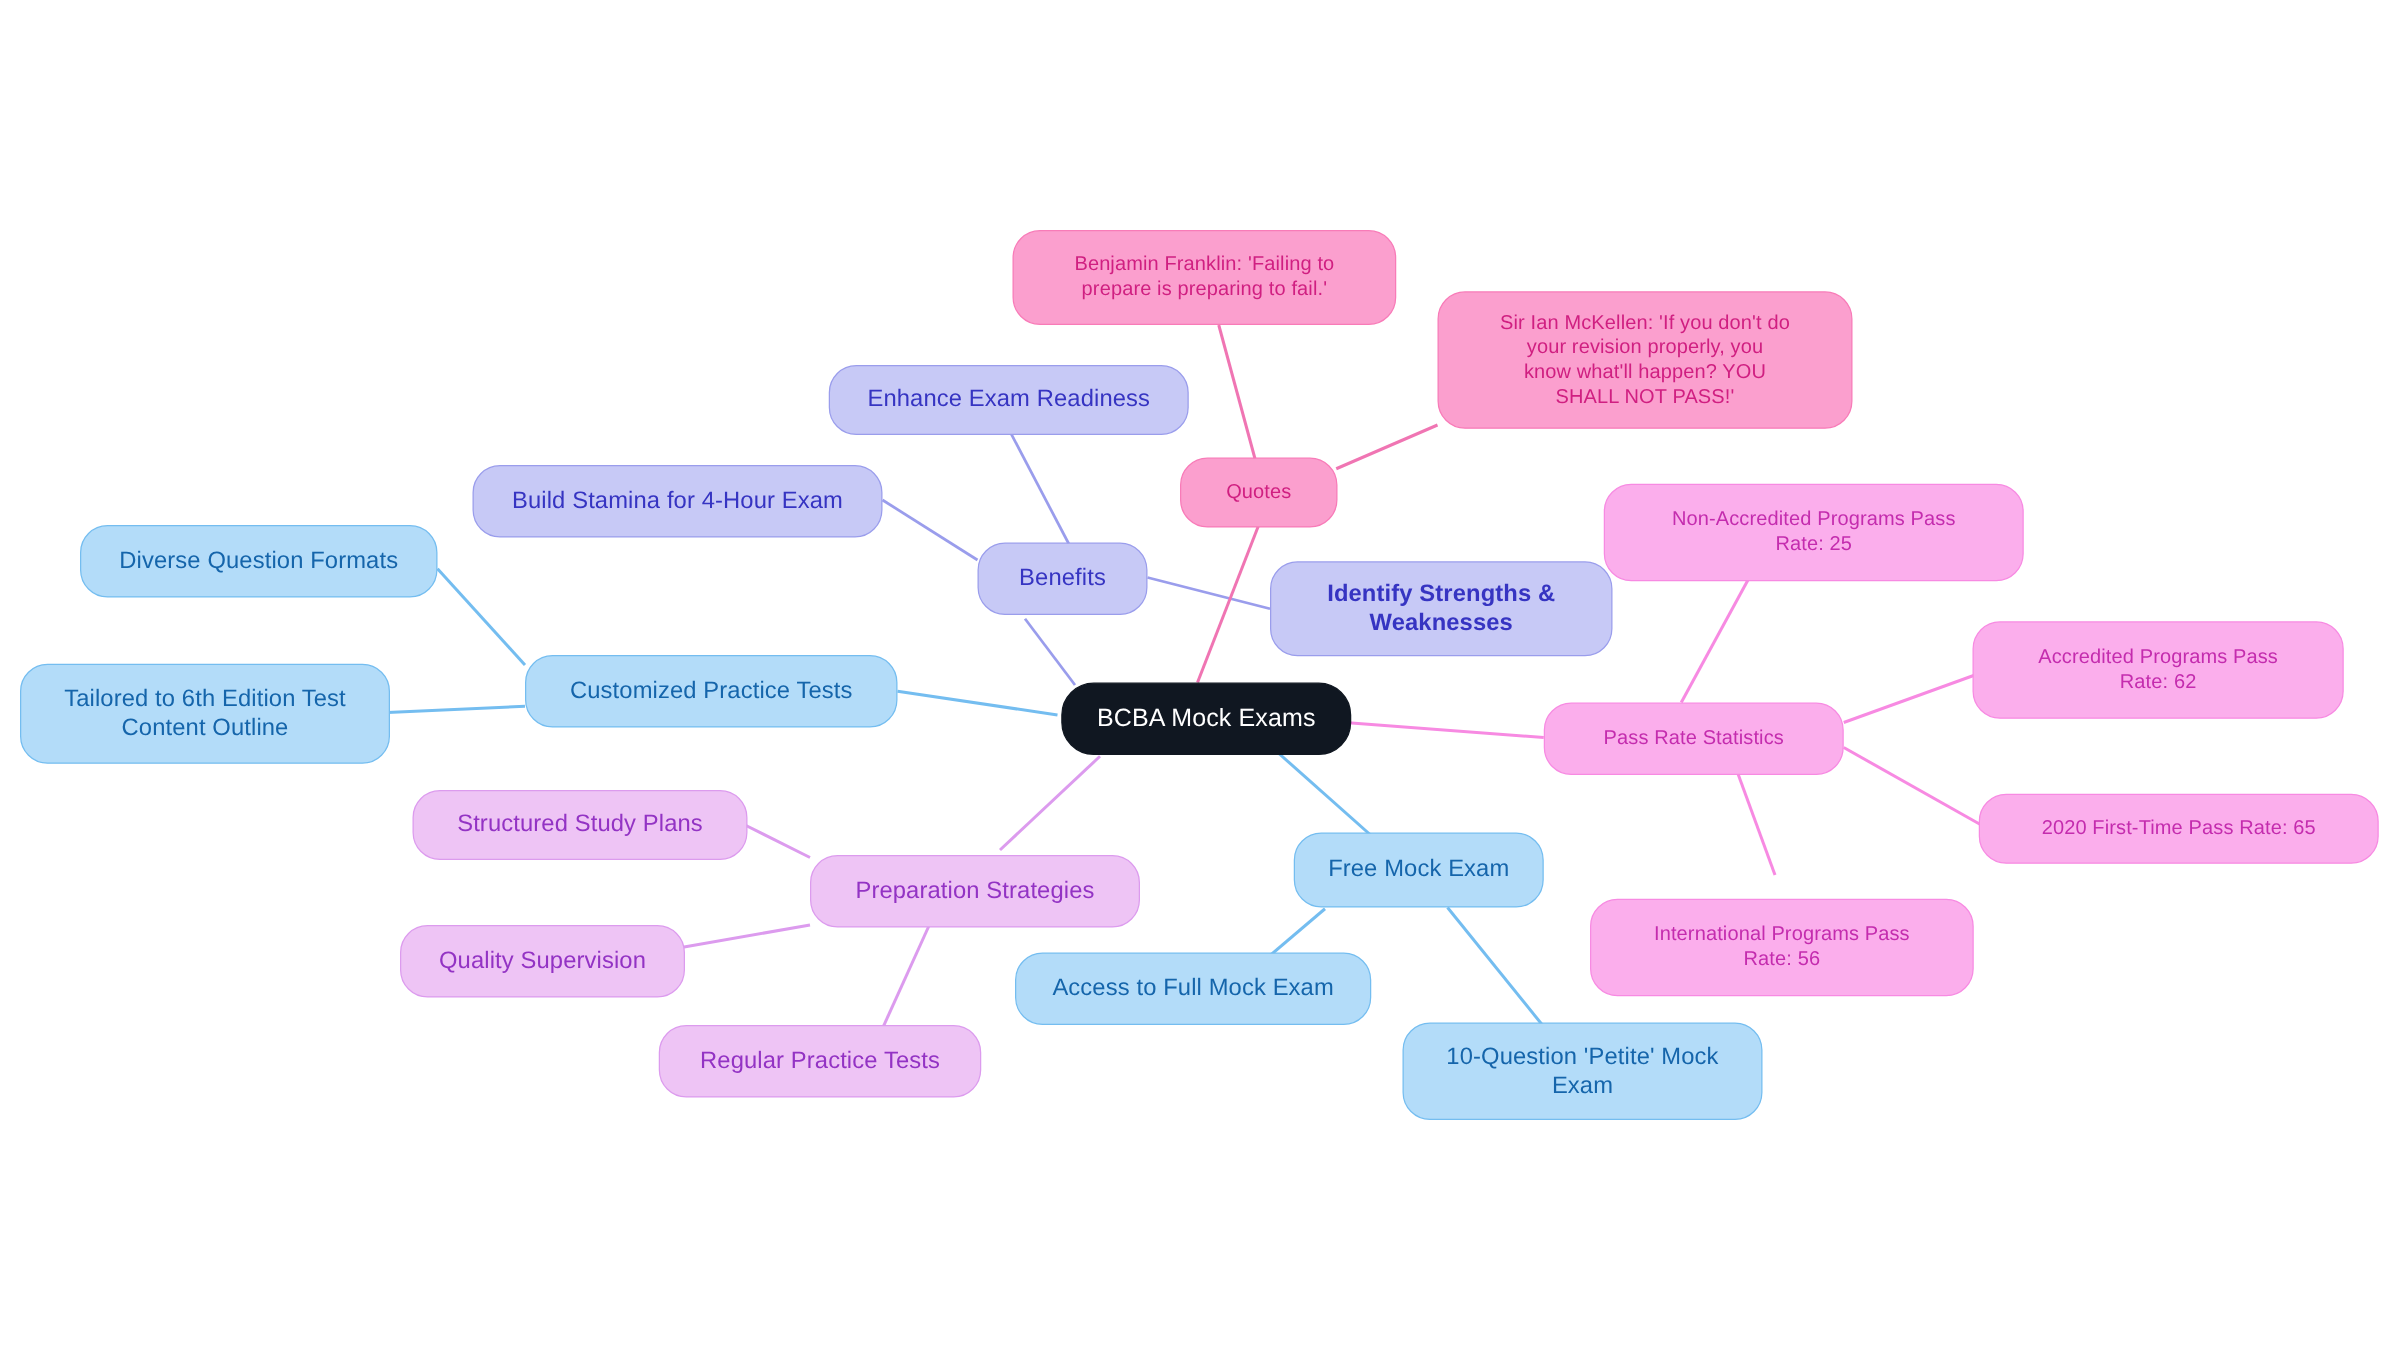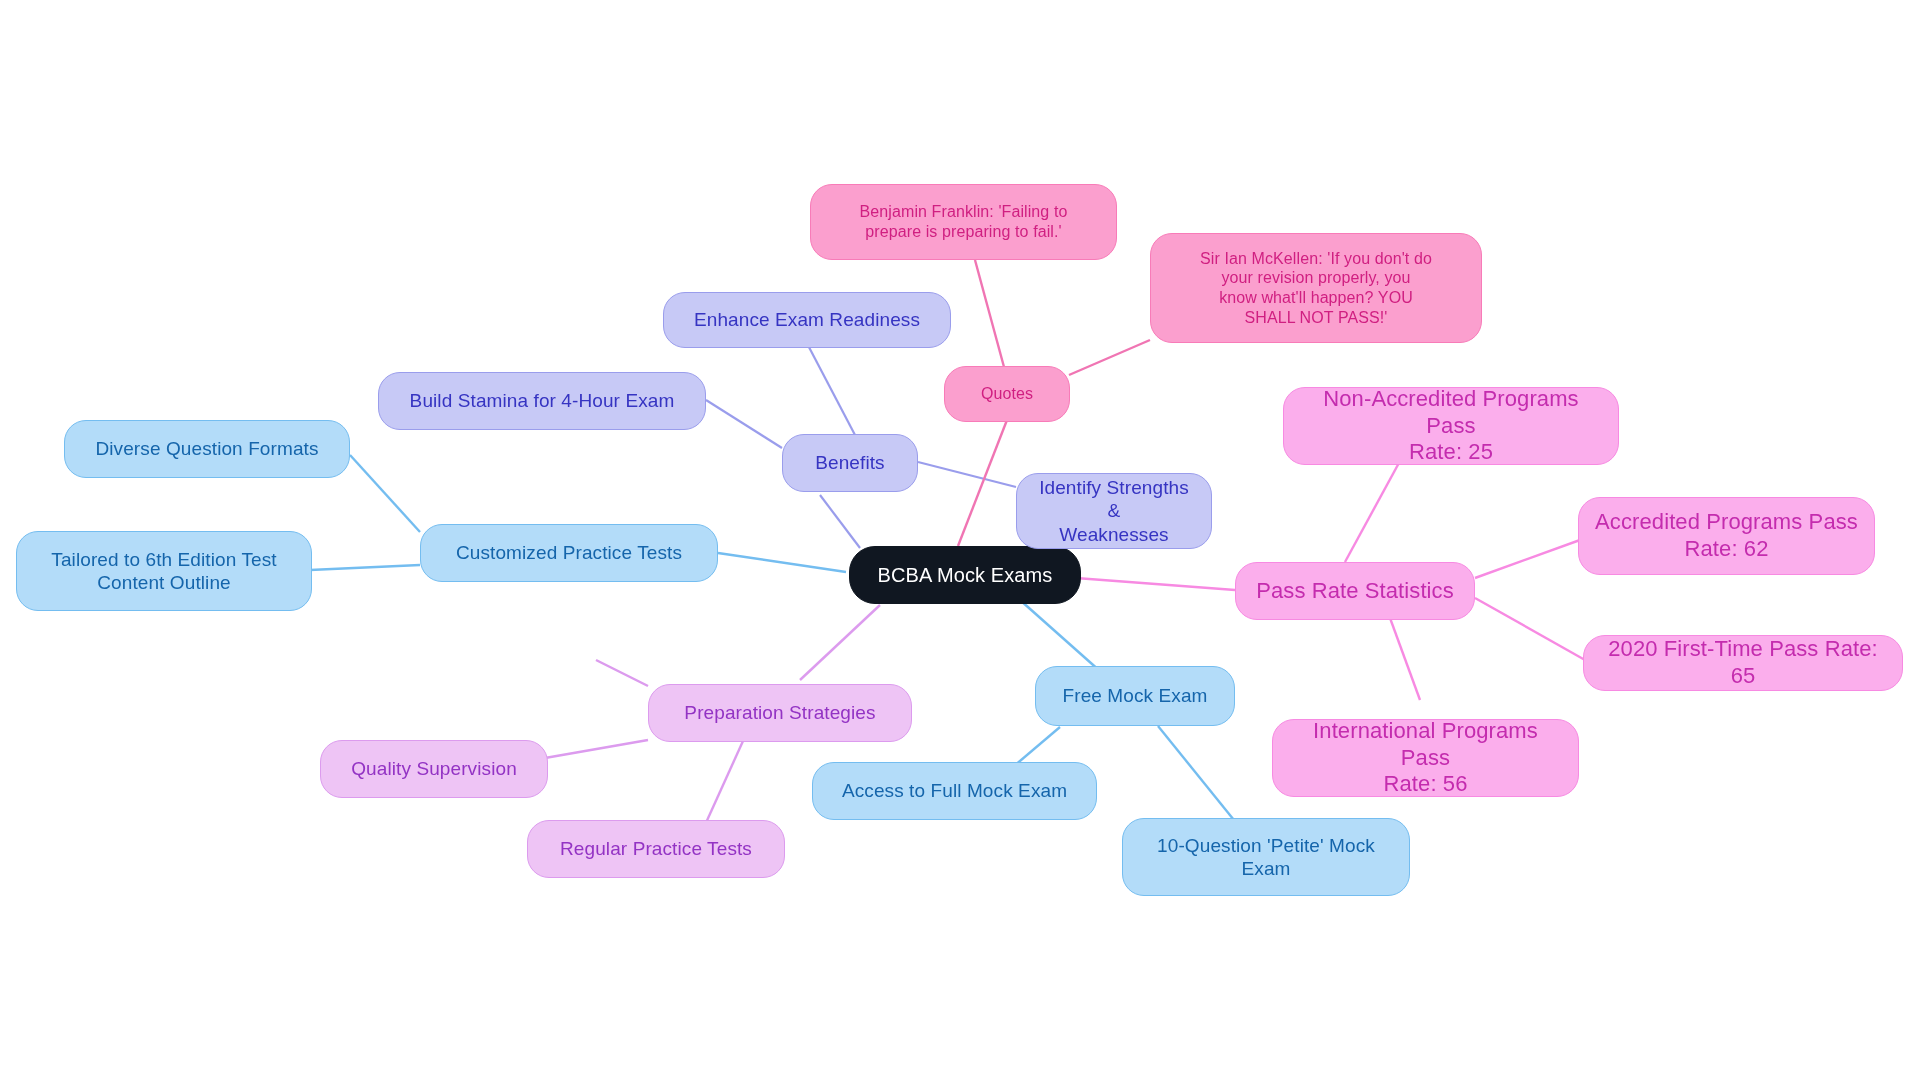--- a/index.html
+++ b/index.html
@@ -65,21 +65,21 @@
   .node-pink {
     background: #fb9fce;
     border-color: #f87bb8;
     color: #d01f81;
     font-size: 16px;
   }
   .node-magenta {
     background: #fbaeec;
     border-color: #f78ae2;
     color: #c42cae;
-    font-size: 22px;
+    font-size: 16px;
   }
   .node-violet {
     background: #eec4f5;
     border-color: #dc9bee;
     color: #9333c4;
     font-size: 19px;
   }
 </style>
 </head>
 <body>
@@ -139,21 +139,21 @@
 
   <div class="node node-lav" style="left:782px; top:434px; width:136px; height:58px;">
     <span>Benefits</span>
   </div>
   <div class="node node-lav" style="left:630px; top:292px; width:288px; height:56px;margin-left:33px;">
     <span>Enhance Exam Readiness</span>
   </div>
   <div class="node node-lav" style="left:378px; top:372px; width:328px; height:58px;">
     <span>Build Stamina for 4-Hour Exam</span>
   </div>
-  <div class="node node-lav" style="left:1016px; top:473px; width:196px; height:76px;">
+  <div class="node node-lav" style="left:1016px; top:449px; width:274px; height:76px;font-weight:bold;">
     <span>Identify Strengths &amp;
 Weaknesses</span>
   </div>
 
   <div class="node node-pink" style="left:944px; top:366px; width:126px; height:56px;">
     <span>Quotes</span>
   </div>
   <div class="node node-pink" style="left:810px; top:184px; width:307px; height:76px;">
     <span>Benjamin Franklin: 'Failing to
 prepare is preparing to fail.'</span>
@@ -202,20 +202,23 @@
     <span>Diverse Question Formats</span>
   </div>
   <div class="node node-blue" style="left:16px; top:531px; width:296px; height:80px;">
     <span>Tailored to 6th Edition Test
 Content Outline</span>
   </div>
 
   <div class="node node-violet" style="left:648px; top:684px; width:264px; height:58px;">
     <span>Preparation Strategies</span>
   </div>
+  <div class="node node-violet" style="left:330px; top:632px; width:268px; height:56px;">
+    <span>Structured Study Plans</span>
+  </div>
   <div class="node node-violet" style="left:320px; top:740px; width:228px; height:58px;">
     <span>Quality Supervision</span>
   </div>
   <div class="node node-violet" style="left:527px; top:820px; width:258px; height:58px;">
     <span>Regular Practice Tests</span>
   </div>
 
 </div>
 
 </body></html>

